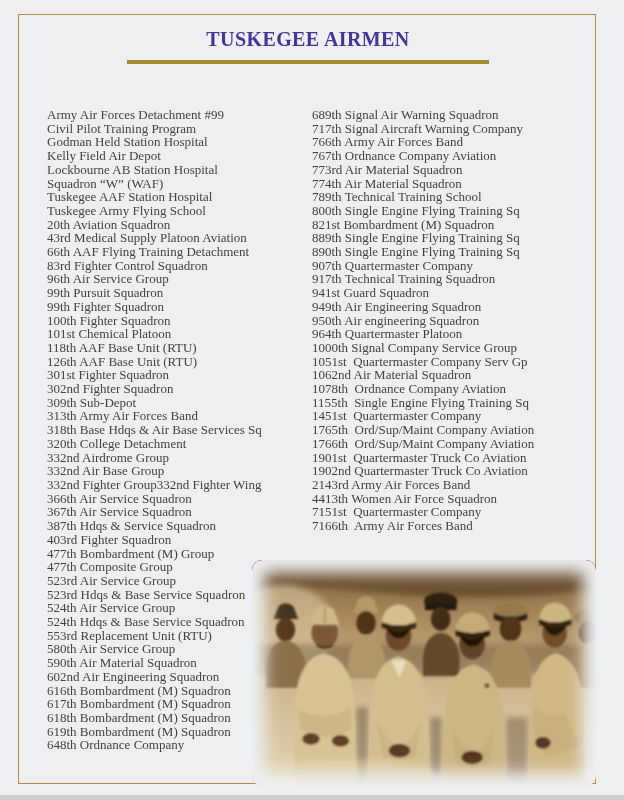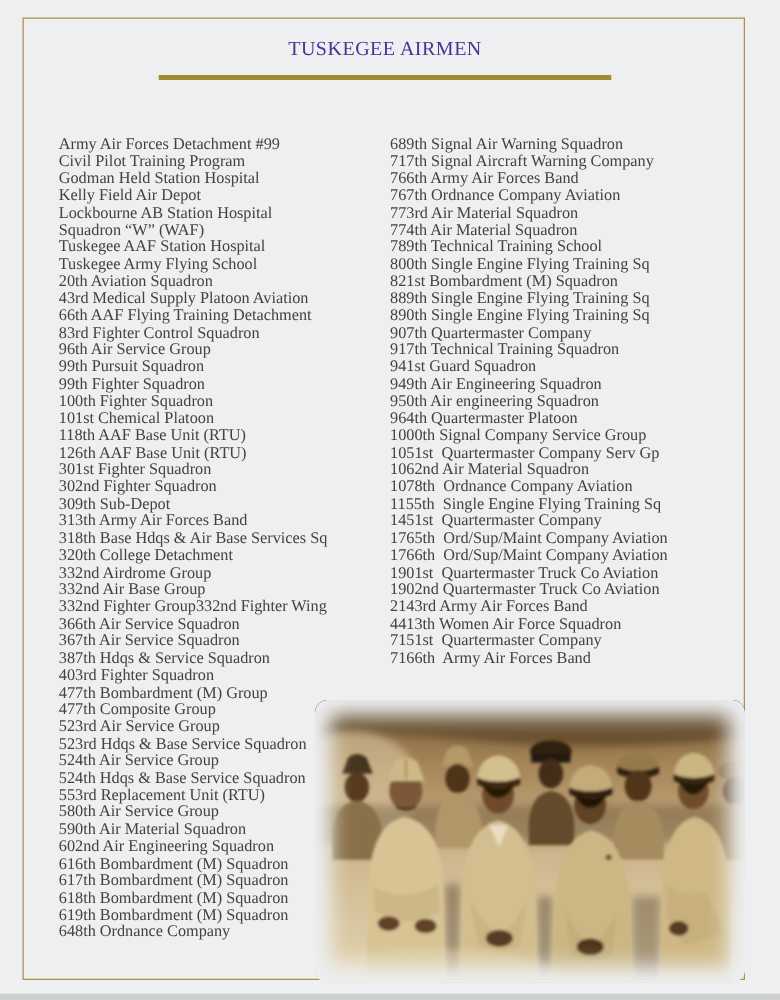--- a/index.html
+++ b/index.html
@@ -23,21 +23,21 @@
     border:1px solid var(--frame_gold);
     pointer-events:none;
   }
   .scan-edge{
     position:absolute;left:0;right:0;bottom:0;height:5px;background:#ccced0;
   }
   .title-block{
     position:absolute;top:26px;left:0;width:616px;text-align:center;
   }
   .title-line{
-    font-weight:normal;font-size:16px;line-height:27px;color:var(--title);
+    font-weight:bold;font-size:20px;line-height:27px;color:var(--title);
     letter-spacing:.4px;
   }
   .gold-rule{
     width:362px;height:4px;background:var(--rule_gold);
     margin:7px auto 0 auto;
   }
   .col{
     position:absolute;top:108px;
     font-size:13px;line-height:13.7px;color:var(--text);
     white-space:pre;

